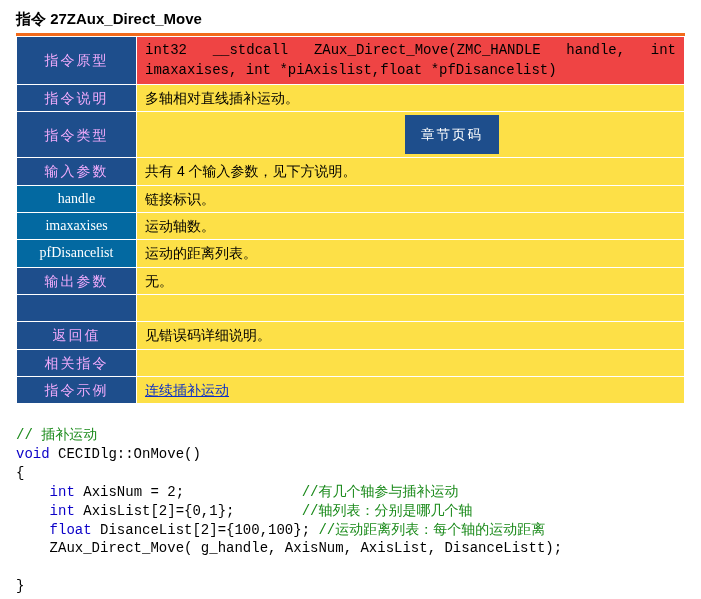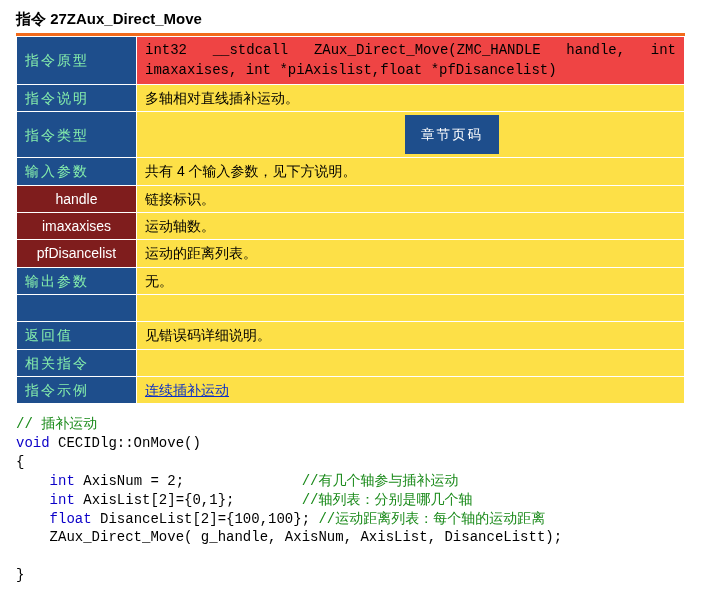--- a/index.html
+++ b/index.html
@@ -33,28 +33,29 @@
   table.cmd td {
     border: 1px solid #fff;
     padding: 3px 8px;
     vertical-align: middle;
     font-size: 14px;
     line-height: 1.45;
   }
   table.cmd col.c1 { width: 120px; }
   td.label {
     background: #1e4e8c;
-    color: #86efac;
+    color: #f0abfc;
+    text-align: center;
     letter-spacing: 2px;
   }
   td.label-en {
-    background: #7f1d1d;
+    background: #0369a1;
     color: #fff;
     text-align: center;
-    font-family: Liberation Sans, sans-serif;
+    font-family: Liberation Serif, serif;
     letter-spacing: 0;
   }
   td.val {
     background: #fde047;
     color: #000;
   }
   td.val-proto {
     background: #ef4444;
     font-family: Liberation Mono, monospace;
     font-size: 14.5px;
@@ -70,21 +71,21 @@
     font-size: 13.5px;
   }
   a.example-link {
     color: #0b2fc7;
     text-decoration: underline;
   }
   .code-block {
     font-family: "Courier New", monospace;
     font-size: 14px;
     white-space: pre;
-    margin-top: 11px;
+    margin-top: 22px;
     line-height: 1.35;
   }
   .c-comment { color: #1a8a1a; }
   .c-kw      { color: #0b00c8; }
   .c-type    { color: #0b00c8; }
 </style>
 </head>
 <body>
 
 <div class="header-line">

